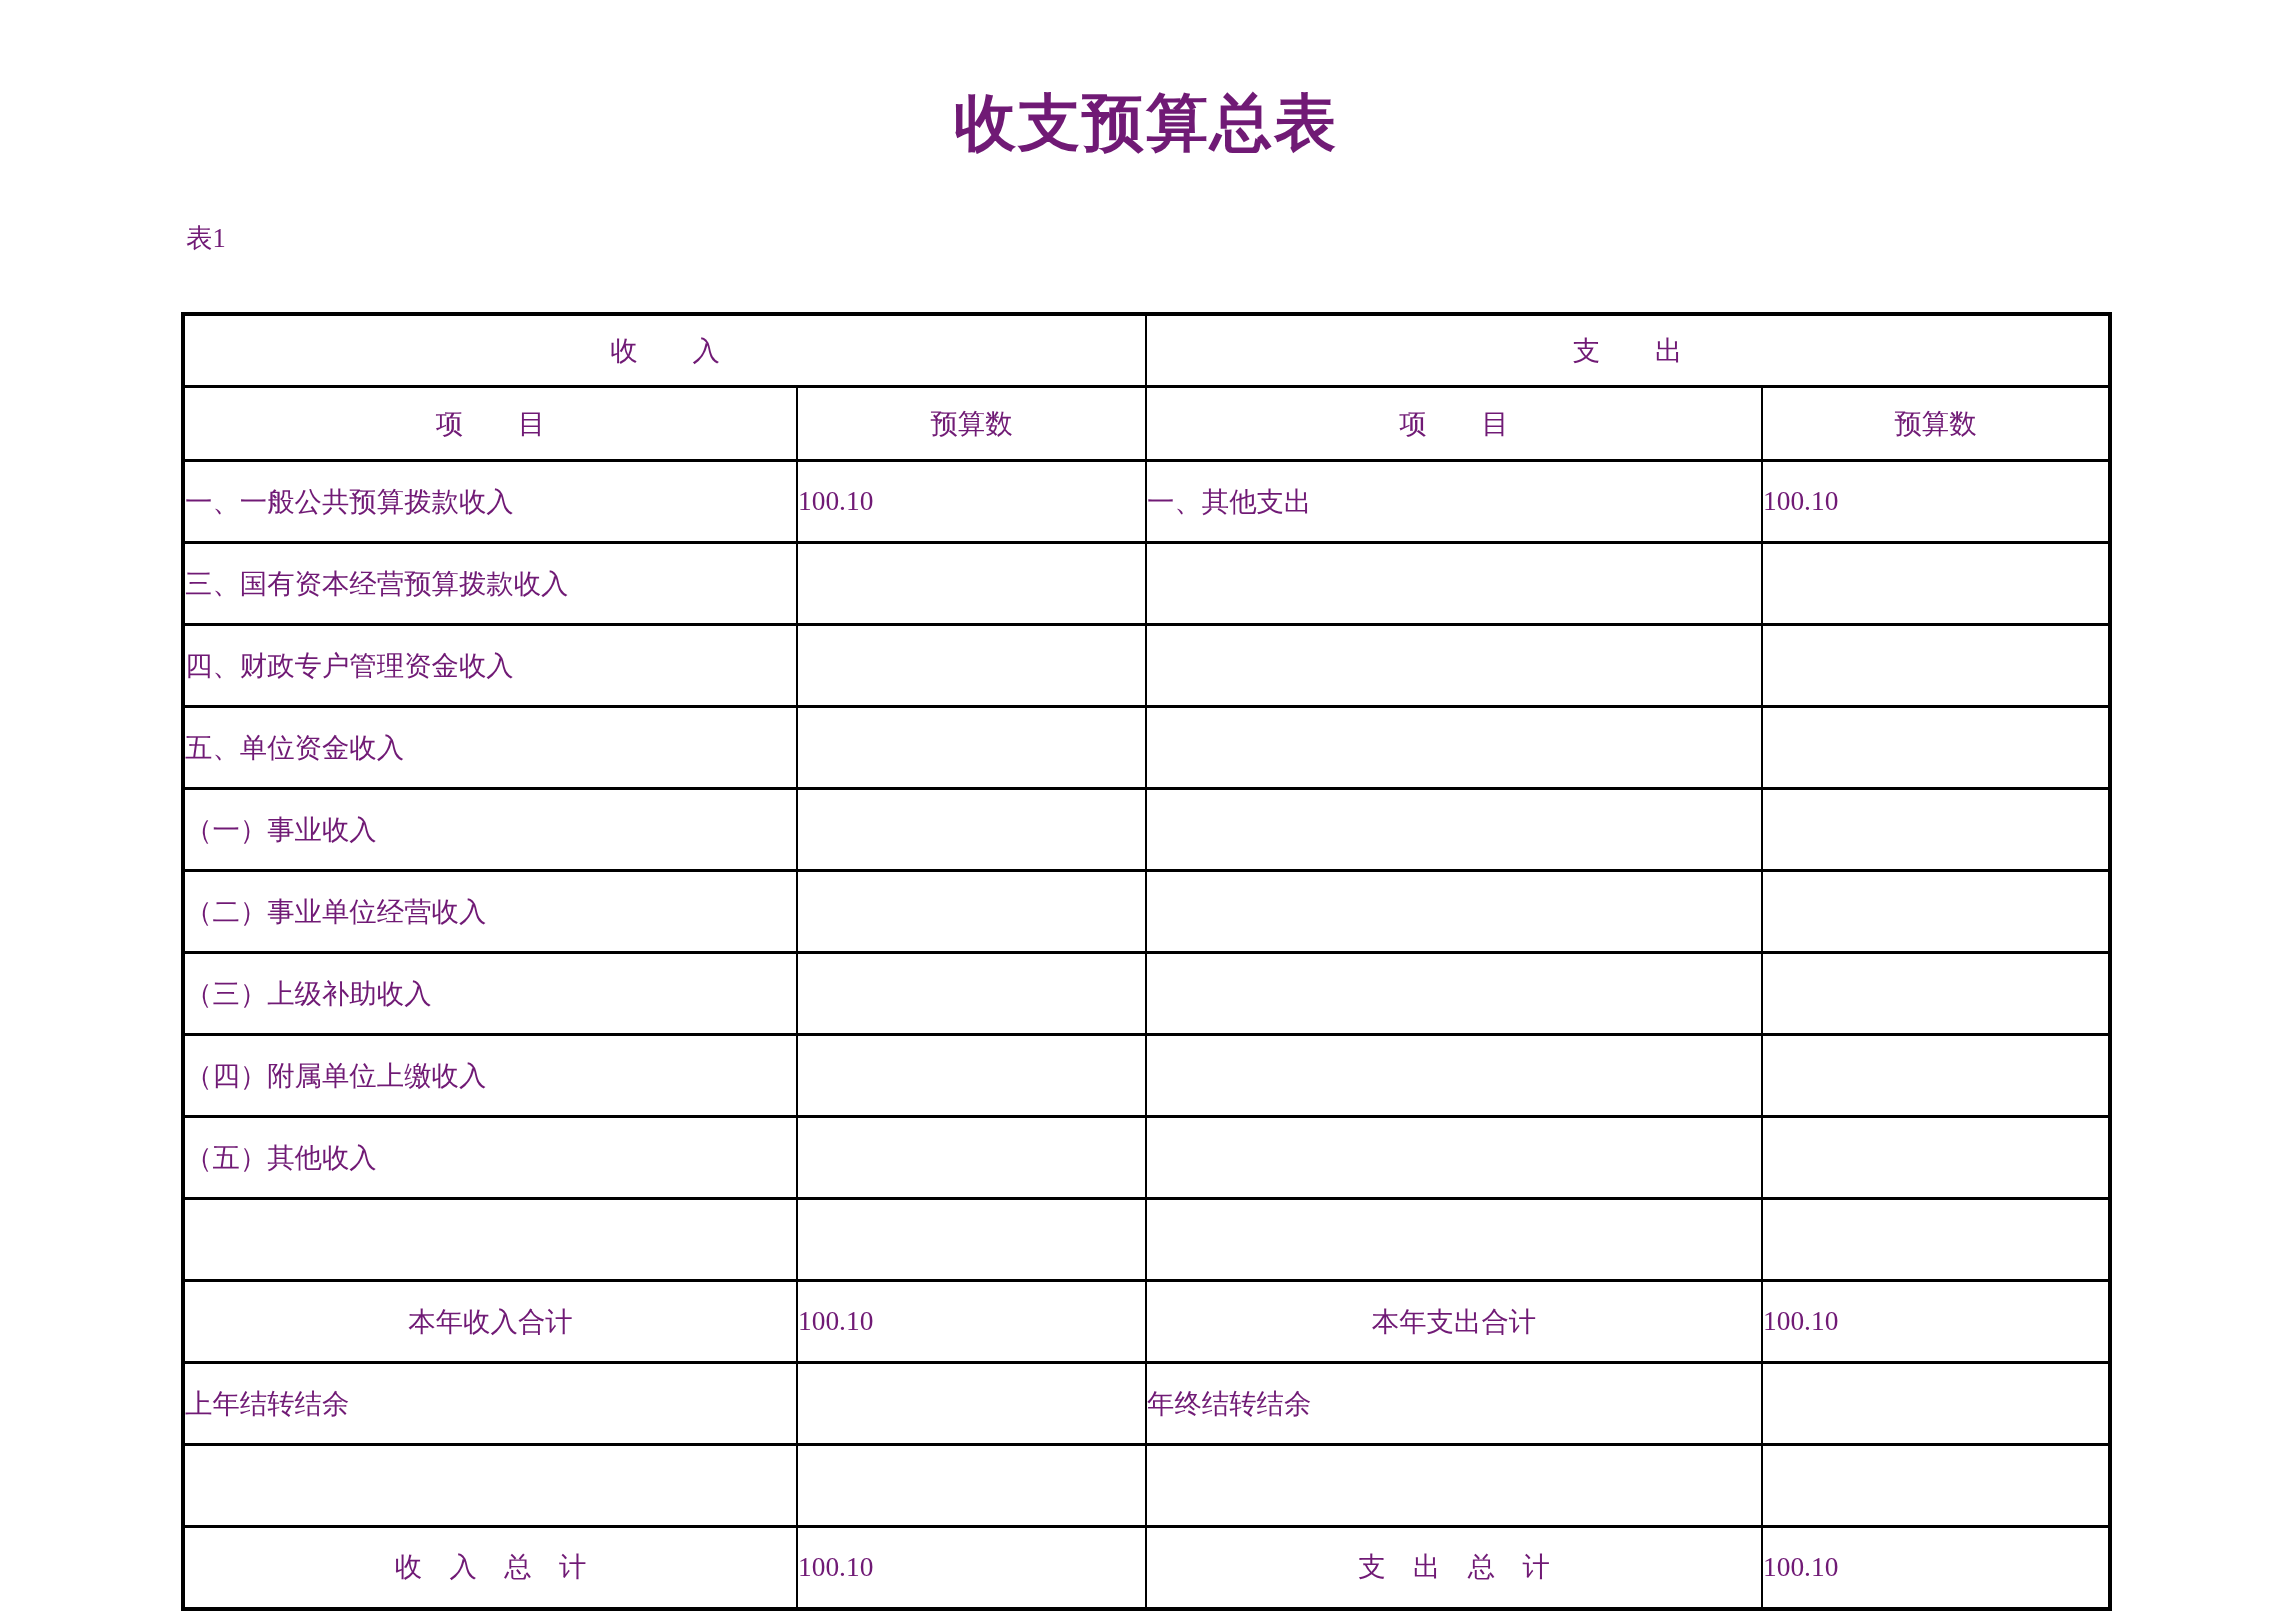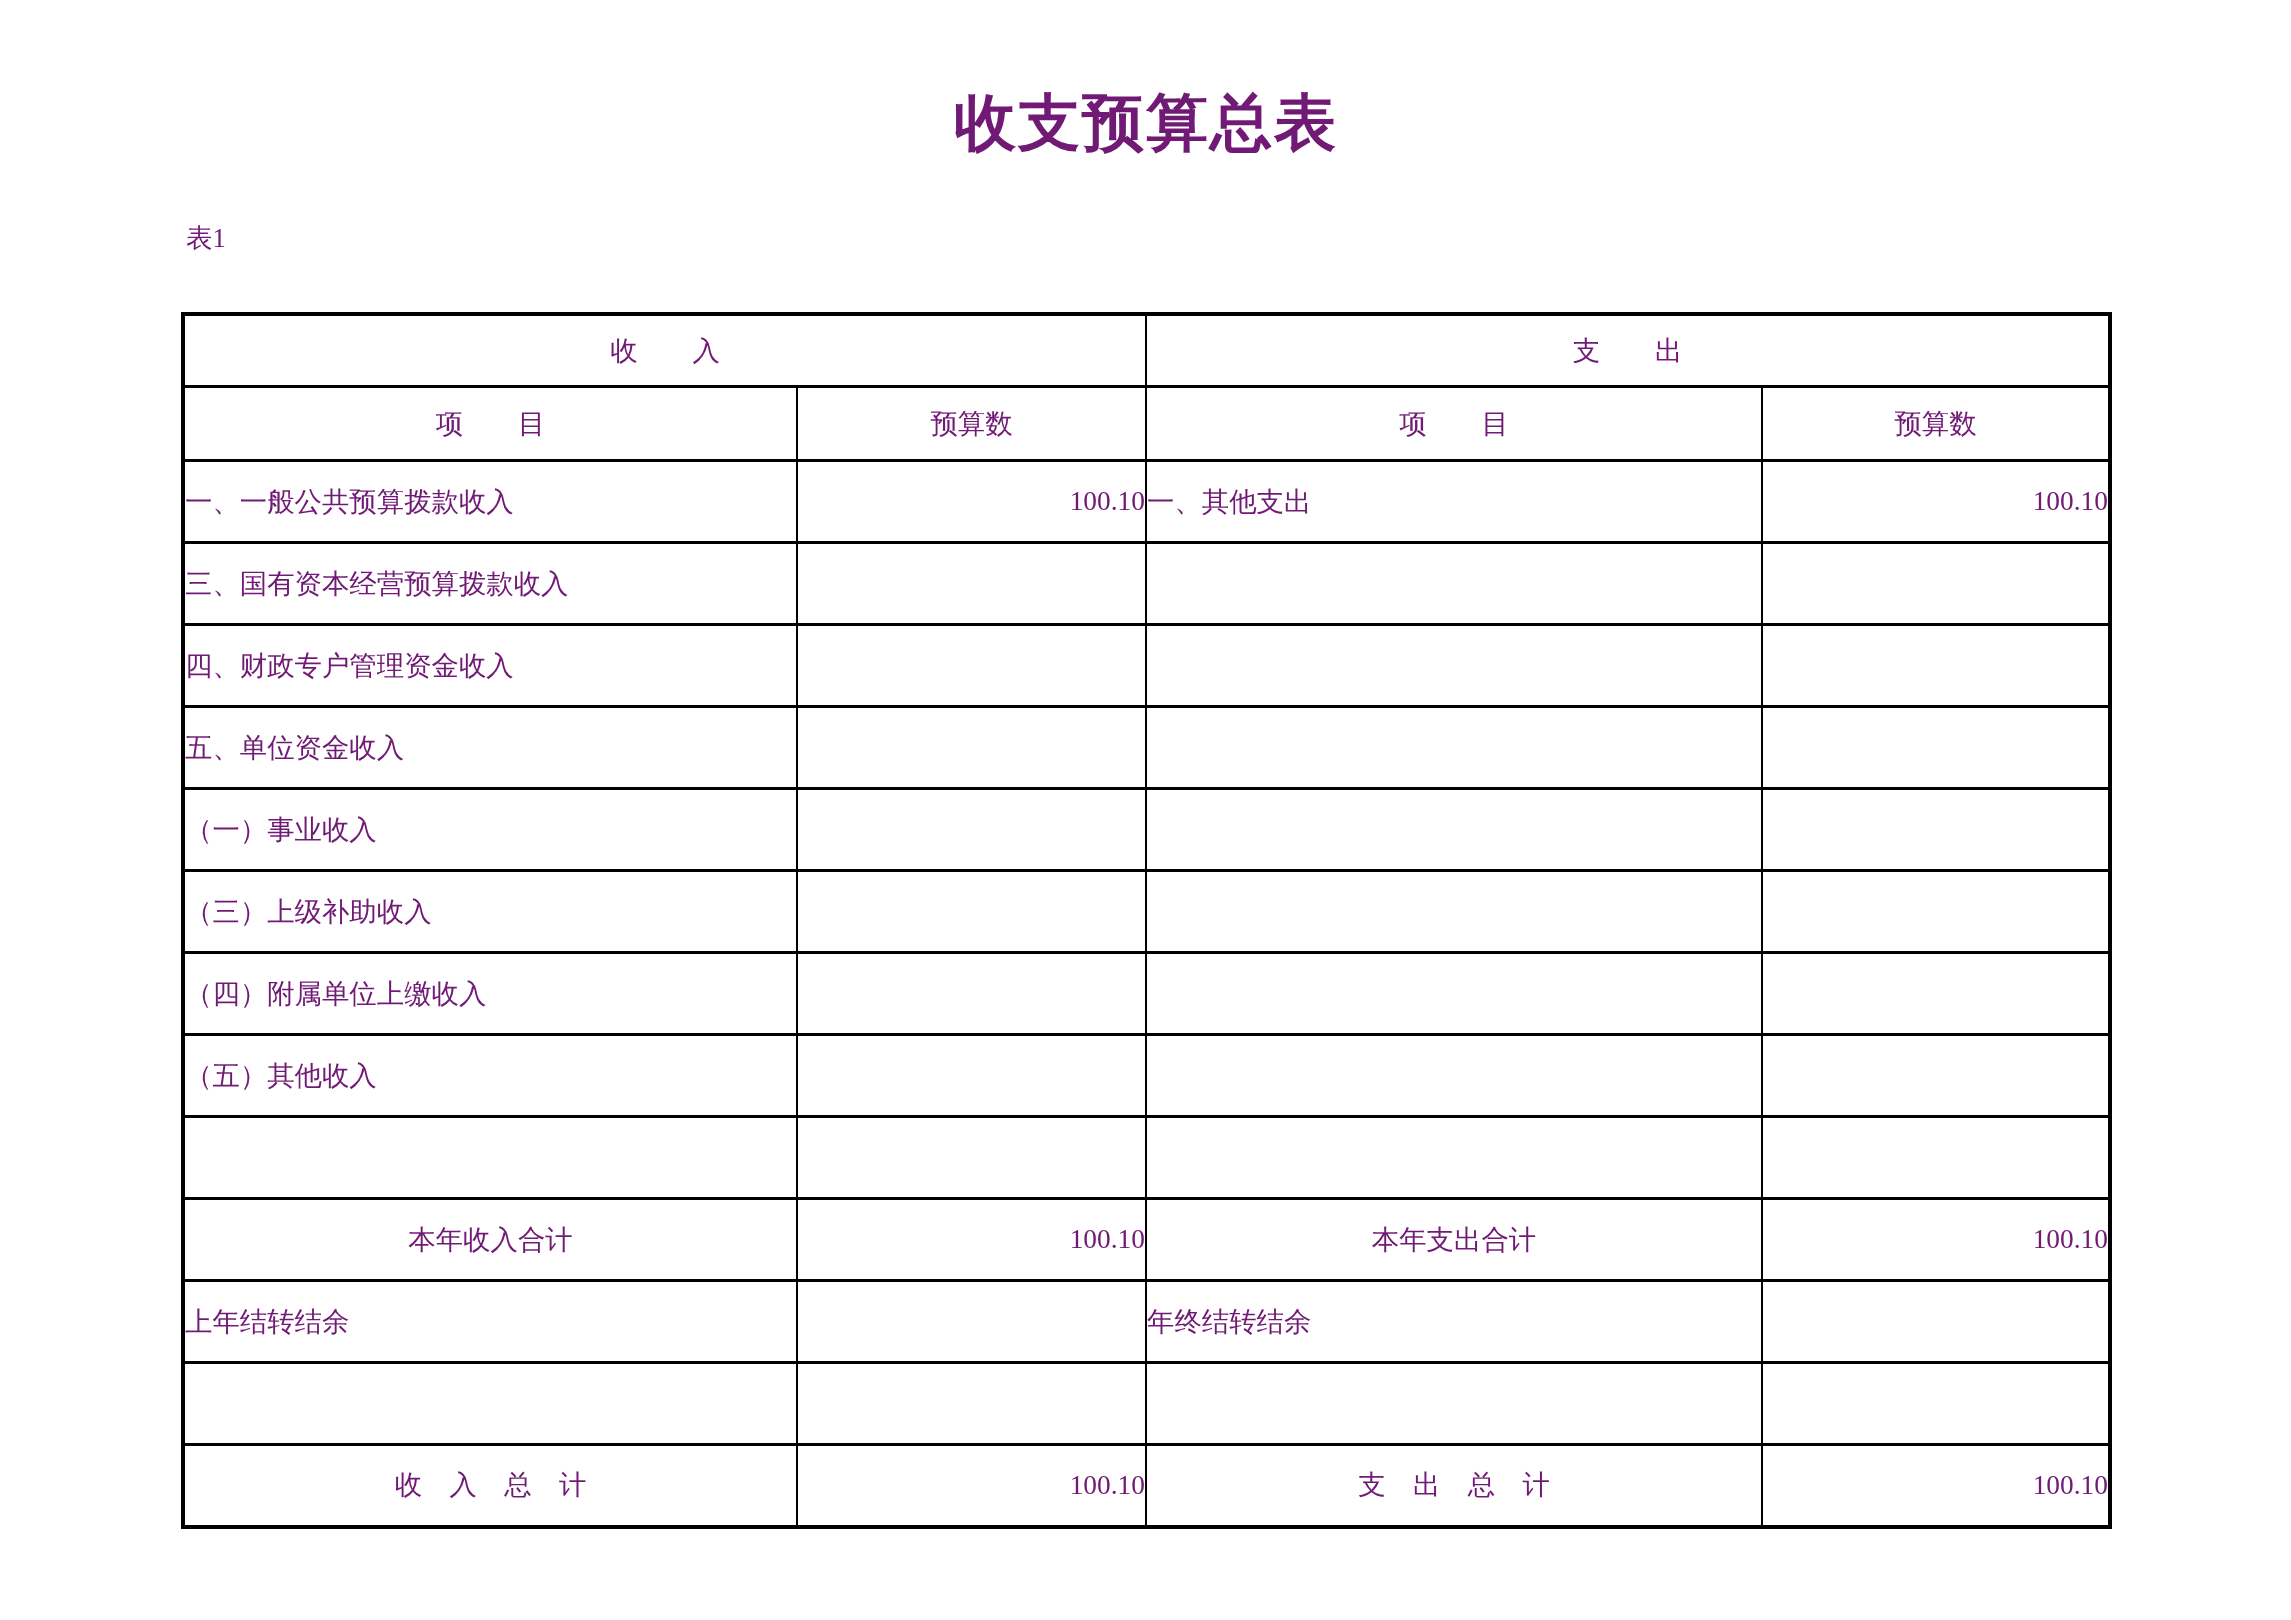--- a/index.html
+++ b/index.html
@@ -50,21 +50,21 @@
     border-bottom:3.9px solid #000;
     padding:0;
     vertical-align:middle;
     white-space:nowrap;
     overflow:hidden;
   }
   tr.section-row td{height:69px;text-align:center;}
   tr.colhead-row td{height:71px;text-align:center;}
   tr.data-row{height:82px;}
   td.item{text-align:left;padding-left:8.8px;}
-  td.num{text-align:right;padding-right:5.9px;}
+  td.num{text-align:left;padding-right:5.9px;}
   tr.center td.item{text-align:center;padding-left:0;}
 </style>
 </head>
 <body>
 
 <div class="page">
 
   <div class="title">收支预算总表</div>
 
   <div class="table-label">表1</div>
@@ -113,20 +113,26 @@
         <td class="item"></td>
         <td class="num"></td>
       </tr>
       <tr class="data-row">
         <td class="item">（一）事业收入</td>
         <td class="num"></td>
         <td class="item"></td>
         <td class="num"></td>
       </tr>
       <tr class="data-row">
+        <td class="item">（二）事业单位经营收入</td>
+        <td class="num"></td>
+        <td class="item"></td>
+        <td class="num"></td>
+      </tr>
+      <tr class="data-row">
         <td class="item">（三）上级补助收入</td>
         <td class="num"></td>
         <td class="item"></td>
         <td class="num"></td>
       </tr>
       <tr class="data-row">
         <td class="item">（四）附属单位上缴收入</td>
         <td class="num"></td>
         <td class="item"></td>
         <td class="num"></td>

